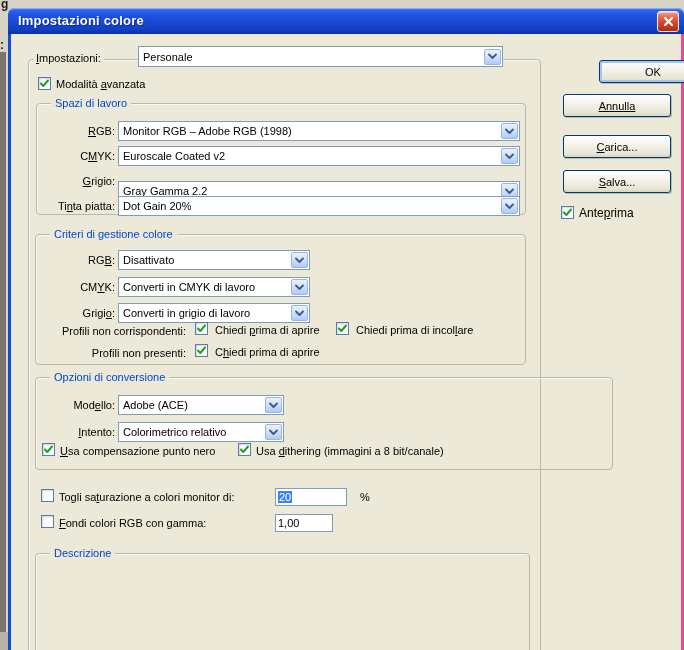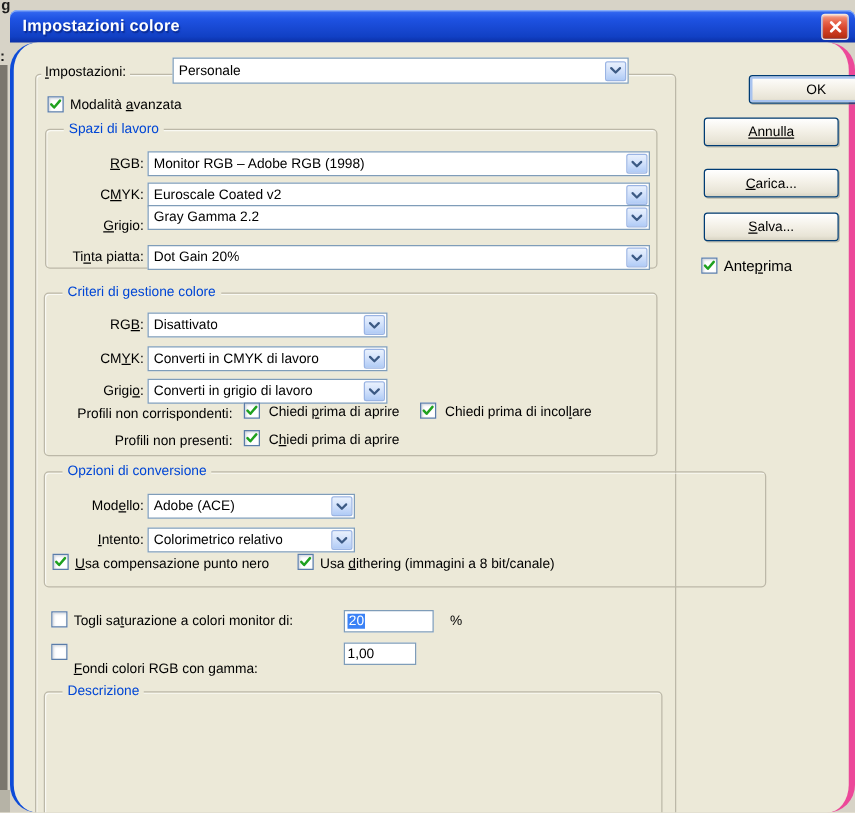--- a/index.html
+++ b/index.html
@@ -21,21 +21,21 @@
   }
   .title-text { position:absolute; left:10px; top:5px; color:#fff; font-size:13px; font-weight:bold;
     text-shadow:1px 1px 1px #0a2a90; letter-spacing:0.2px; }
   .close-btn { position:absolute; right:5px; top:3px; width:22px; height:21px; border-radius:3px;
     border:1px solid #f5e6da;
     background:linear-gradient(180deg,#f5a088 0%,#e8644b 30%,#d8452c 55%,#c03418 85%,#a82c12 100%);
     box-shadow:inset 0 1px 1px rgba(255,255,255,0.5);
     display:flex; align-items:center; justify-content:center; cursor:pointer; }
 
   .body { position:absolute; left:0; top:26px; right:0; bottom:0; background:#ece9d8;
-    border-left:3px solid #0d4bd8; border-right:5px solid #ec4899;border-radius:22px; }
+    border-left:3px solid #0d4bd8; border-right:3px solid #ec4899; }
 
   .groupbox { position:absolute; border:1px solid #bcb8a8; border-radius:4px;
     box-shadow:inset 1px 1px 0 rgba(255,255,255,0.7); }
   .gb-title { position:absolute; top:-7px; left:14px; padding:0 4px; background:#ece9d8;
     color:#0046d5; line-height:13px; white-space:nowrap; }
 
   .lbl { position:absolute; line-height:14px; white-space:nowrap; }
   .lbl.r { text-align:right; }
 
   .combo { position:absolute; height:20px; background:#fff; border:1px solid #7f9db9;
@@ -118,21 +118,21 @@
     <div class="lbl r" style="left:24px; top:115px; width:80px;">C<u>M</u>YK:</div>
     <div class="combo" style="left:107px; top:112px; width:402px;">
       <span class="combo-value">Euroscale Coated v2</span>
       <span class="combo-btn">
           <svg width="9" height="7" viewBox="0 0 9 7">
             <path d="M1 1.5 L4.5 5 L8 1.5" fill="none" stroke="#3c5a84" stroke-width="1.8" stroke-linecap="round" stroke-linejoin="round"></path>
           </svg>
         </span>
     </div>
     <div class="lbl r" style="left:24px; top:140px; width:80px;"><u>G</u>rigio:</div>
-    <div class="combo" style="left:107px; top:130px; width:402px;">
+    <div class="combo" style="left:107px; top:147px; width:402px;">
       <span class="combo-value">Gray Gamma 2.2</span>
       <span class="combo-btn">
           <svg width="9" height="7" viewBox="0 0 9 7">
             <path d="M1 1.5 L4.5 5 L8 1.5" fill="none" stroke="#3c5a84" stroke-width="1.8" stroke-linecap="round" stroke-linejoin="round"></path>
           </svg>
         </span>
     </div>
     <div class="lbl r" style="left:24px; top:165px; width:80px;">Ti<u>n</u>ta piatta:</div>
     <div class="combo" style="left:107px; top:162px; width:402px;">
       <span class="combo-value">Dot Gain 20%</span>
@@ -232,21 +232,21 @@
 
     <span class="ck" style="left:30px; top:455px;">
       
     </span>
     <span class="cklbl" style="left:48px; top:456px;">Togli sa<u>t</u>urazione a colori monitor di:</span>
     <div class="field" style="left:264px; top:454px; width:72px;"><span class="sel">20</span></div>
     <span class="lbl" style="left:349px; top:456px;">%</span>
     <span class="ck" style="left:30px; top:481px;">
       
     </span>
-    <span class="cklbl" style="left:48px; top:494px;"><u>F</u>ondi colori RGB con gamma:</span>
+    <span class="cklbl" style="left:48px; top:482px;"><u>F</u>ondi colori RGB con gamma:</span>
     <div class="field" style="left:264px; top:480px; width:58px;">1,00</div>
 
     <div class="groupbox" style="left:24px; top:519px; width:495px; height:140px;">
       <span class="gb-title">Descrizione</span>
       <div style="padding:10px;"></div>
     </div>
 
     <button class="btn focused" style="left:552px; top:26px;margin-left:36px;">OK</button>
     <button class="btn" style="left:552px; top:60px;text-decoration:underline;">Annulla</button>
     <button class="btn" style="left:552px; top:101px;"><u>C</u>arica...</button>

